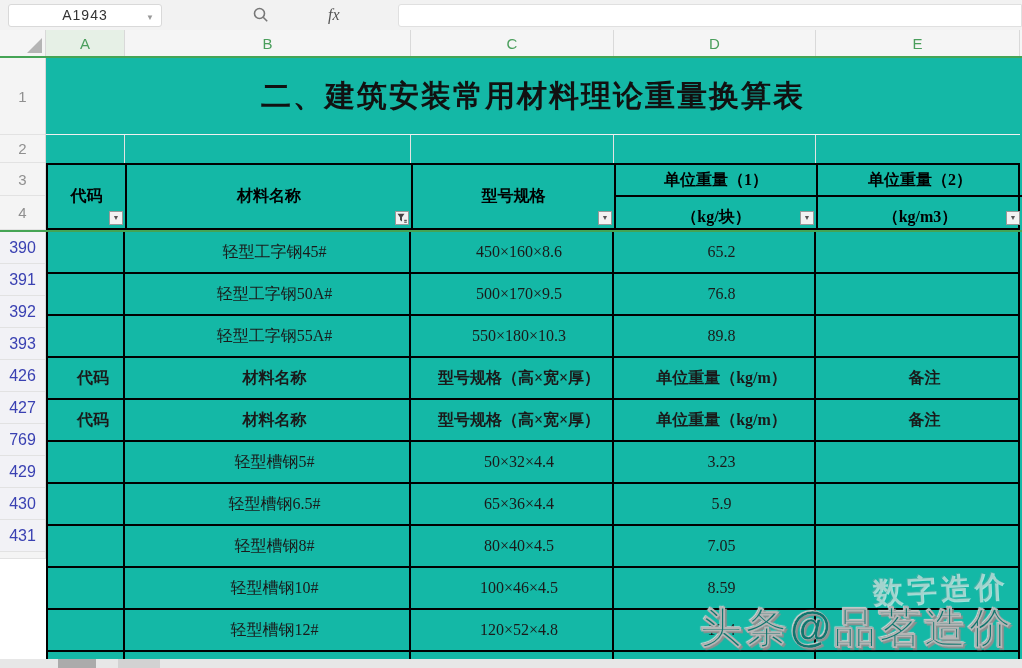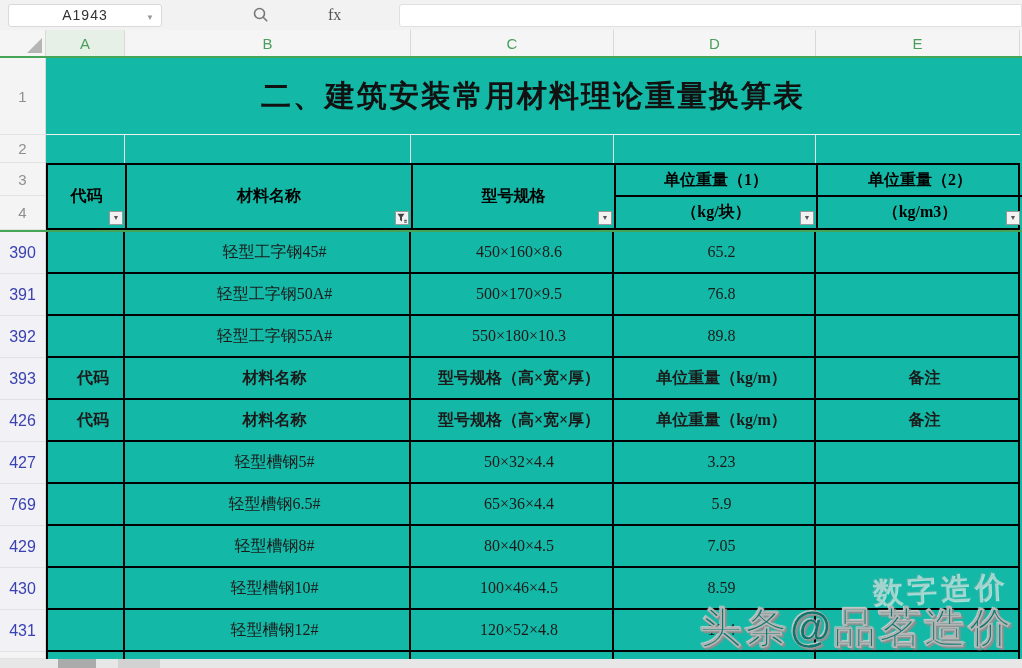--- a/index.html
+++ b/index.html
@@ -9,21 +9,21 @@
 
   
   .topbar { position:absolute; left:0; top:0; width:1022px; height:30px;
             background:#f2f2f2; display:flex; align-items:center;gap:48px; }
   .name-box { margin-left:8px; width:154px; height:23px; background:#fff;
               border:1px solid #d9d9d9; border-radius:3px; display:flex;
               align-items:center; justify-content:center; position:relative;
               font-size:14px; color:#333; letter-spacing:1px; }
   .name-box .caret { position:absolute; right:6px; top:8px; font-size:8px; color:#999; }
   .zoom-glass { margin-left:42px; width:18px; height:18px; }
-  .fx-label { margin-left:10px; font-family:"Liberation Serif", serif; 
+  .fx-label { margin-left:10px; font-family:"Liberation Serif", serif; font-style:italic;
               font-size:16px; color:#555; }
   .formula-bar { flex:1; height:23px; margin-left:10px; background:#fff;
                  border:1px solid #e0e0e0; border-radius:3px 0 0 3px; }
 
   
   .col-headers { position:absolute; left:0; top:30px; width:1022px; height:28px;
                  background:#f5f5f5; display:flex; border-bottom:2px solid #45a455; }
   .corner-cell { width:46px; height:26px; position:relative; border-right:1px solid #d9d9d9; }
   .corner-tri { position:absolute; right:3px; bottom:3px; width:0; height:0;
                 border-left:15px solid transparent; border-bottom:15px solid #b5b5b5; }
@@ -31,21 +31,21 @@
            font-size:15px; color:#4a9e5c; border-right:1px solid #d9d9d9; }
   .col-h.sel { background:#e6f0e6; }
   .cw-a{width:79px}.cw-b{width:286px}.cw-c{width:203px}.cw-d{width:202px}.cw-e{width:204px}
 
   
   .gutter { position:absolute; left:0; top:58px; width:46px; background:#f4f4f4;
             border-right:1px solid #d9d9d9; }
   .gr { display:flex; align-items:center; justify-content:center;
         border-bottom:1px solid #e2e2e2; font-size:15px; color:#8f8f8f; }
   .gr.blue { color:#3a41b2; font-size:16px; background:#f2f2f6; }
-  .h77{height:77px}.h28{height:28px}.h33{height:33px}.h34{height:34px}.h42{height:42px}
+  .h77{height:77px}.h28{height:28px}.h33{height:33px}.h34{height:34px}.h42{height:32px}
 
   
   .grid { position:absolute; left:46px; top:58px; width:976px; height:617px; background:#14b8a6; }
   .cjk { font-family:"Liberation Serif", serif; }
 
   .title-row { position:absolute; left:0; top:0; width:974px; height:77px;
                display:flex; align-items:center; justify-content:center;
                font-size:30px; font-weight:bold; color:#111; letter-spacing:2px;
                border-bottom:1px solid #f0f0f0; }
   .row2 { position:absolute; left:0; top:77px; width:974px; height:28px; display:flex; }
@@ -54,21 +54,21 @@
   
   .thead { position:absolute; left:0; top:105px; width:974px; height:67px;
            display:grid; grid-template-columns:79px 286px 203px 202px 204px;
            border:2px solid #000; font-weight:bold; font-size:16px; color:#000; }
   .thead .hc { border-right:2px solid #000; display:flex; align-items:center;
                justify-content:center; position:relative; }
   .thead .hc:last-child { border-right:none; }
   .hc .split-top { position:absolute; left:0; top:0; width:100%; height:32px;
                    border-bottom:2px solid #000; display:flex; align-items:center; justify-content:center; }
   .hc .split-bot { position:absolute; left:0; bottom:0; width:100%; height:31px;
-                   display:flex; align-items:center; justify-content:center; }
+                   display:flex; align-items:flex-end; justify-content:center; }
   .filter-btn { position:absolute; width:14px; height:14px; background:#f2f2f2;
                 border:1px solid #999; display:flex; align-items:center;
                 justify-content:center; bottom:3px; }
   .filter-btn .arr { font-size:7px; color:#555; line-height:1; }
 
   
   .freeze-line { position:absolute; left:0; top:230px; width:1022px; height:2px;
                  background:#45a455; z-index:5; }
 
   

